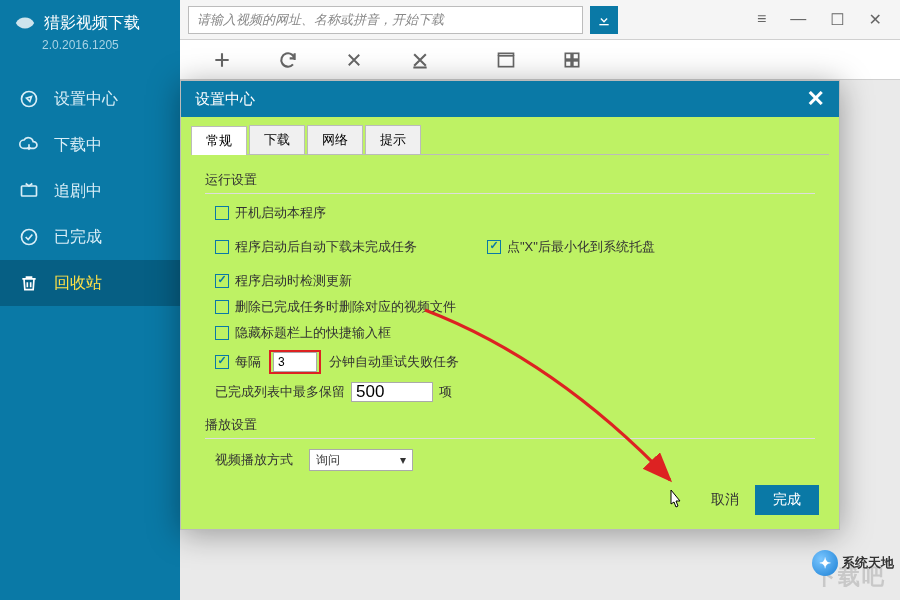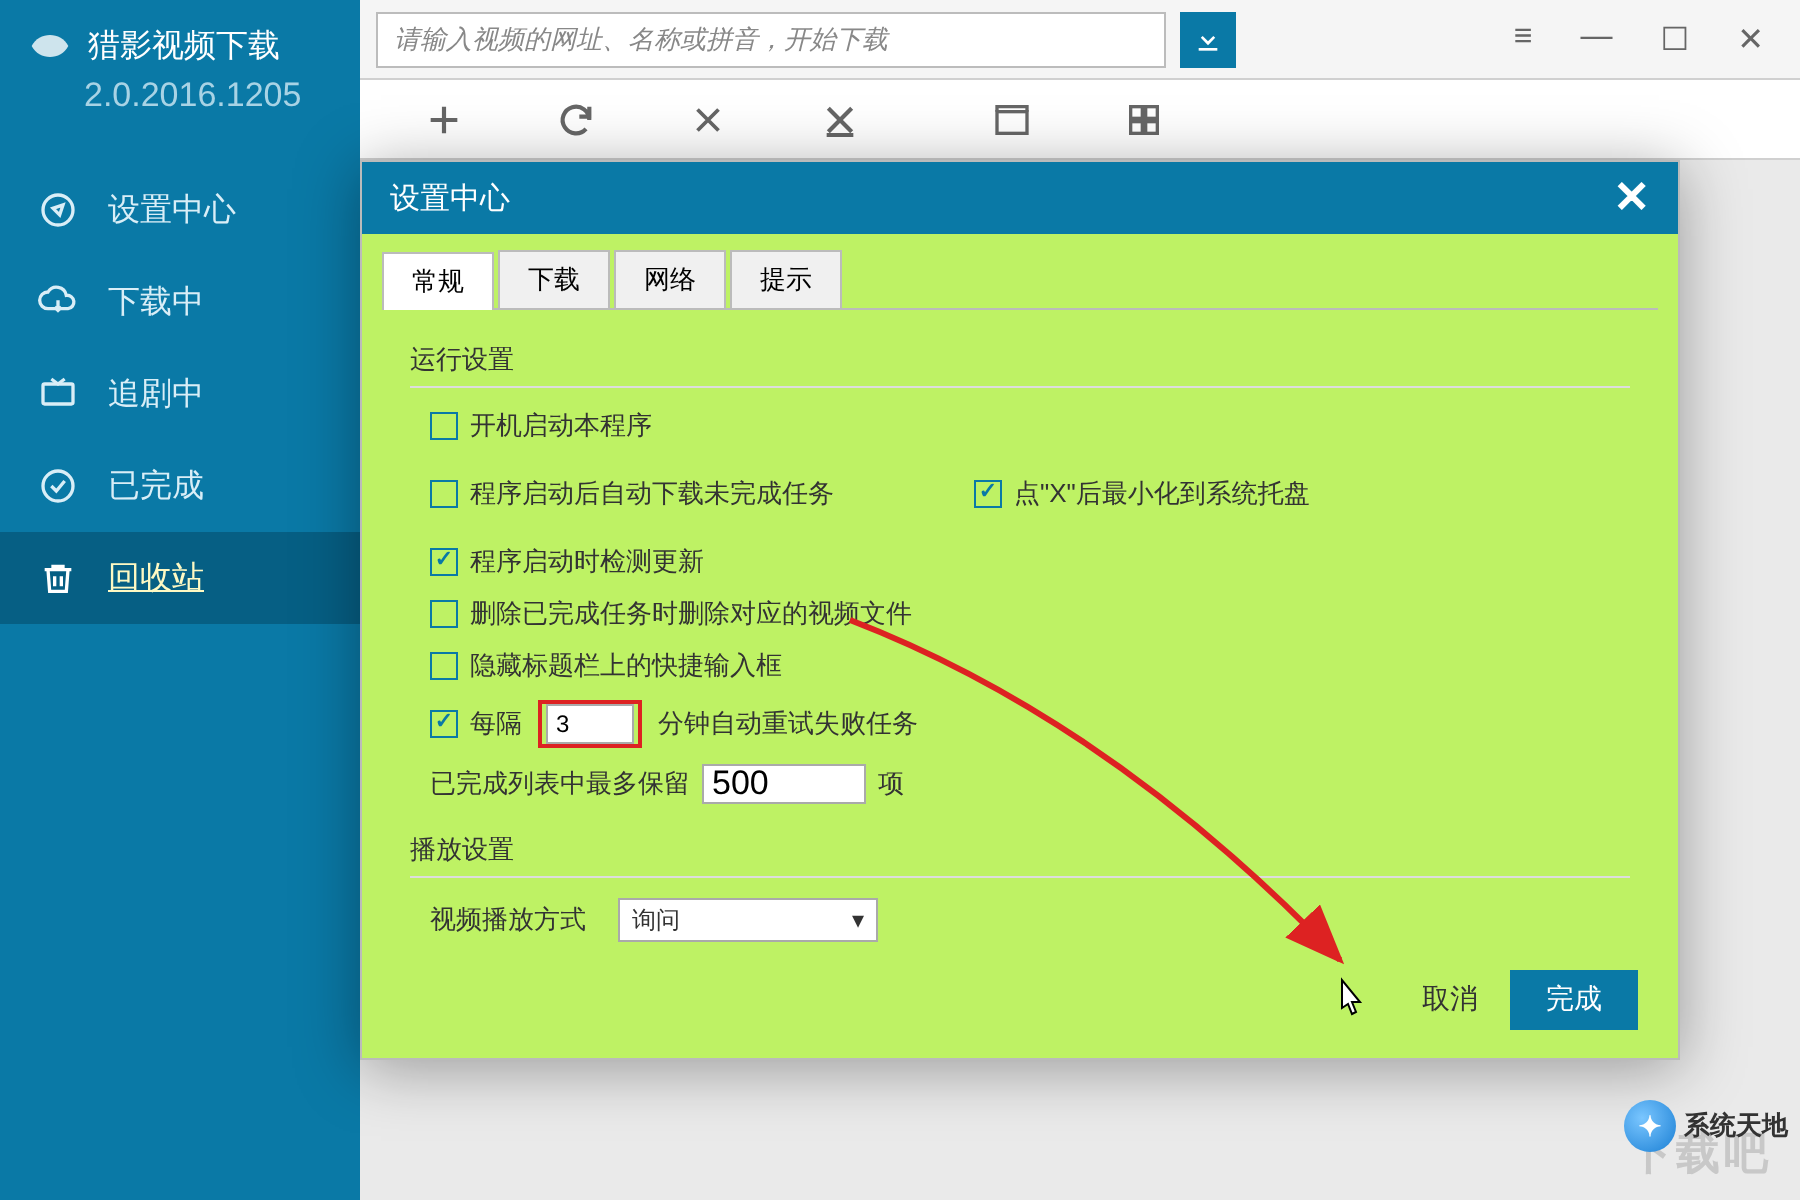--- a/index.html
+++ b/index.html
@@ -6,24 +6,24 @@
 body { width: 900px; height: 600px; overflow: hidden; background: #f0f0f0; position: relative; }
 
 
 .main-window { width: 900px; height: 600px; background: #eaeaea; display: flex; }
 
 
 .sidebar { width: 180px; background: #0a79a6; color: #fff; display: flex; flex-direction: column; }
 .brand { padding: 12px 14px 4px; }
 .brand-row { display: flex; align-items: center; gap: 8px; }
 .brand-title { font-size: 16px; }
-.brand-version { color: #a8d3e5; font-size: 17px; padding: 4px 0 10px 28px; }
+.brand-version { color: #a8d3e5; font-size: 12px; padding: 4px 0 10px 28px; }
 .nav { padding-top: 10px; }
 .nav-item { display: flex; align-items: center; gap: 14px; padding: 12px 18px; font-size: 16px; color: #d9eef7; cursor: pointer; }
-.nav-item.active { background: #065f84; color: #fef9c3; text-decoration: underline; }
+.nav-item.active { background: #065f84; color: #fde047; }
 .nav-icon { width: 22px; height: 22px; display: flex; align-items: center; justify-content: center; }
 
 
 .right { flex: 1; display: flex; flex-direction: column; background: #eaeaea; }
 .topbar { height: 40px; background: #f5f5f5; border-bottom: 1px solid #d0d0d0; display: flex; align-items: center; padding: 0 8px; gap: 8px; }
 .search { flex: 0 0 395px; height: 28px; border: 1px solid #bcbcbc; background: #fff; display: flex; align-items: center; padding: 0 8px; color: #888; font-style: italic; font-size: 13px; }
 .search-btn { width: 28px; height: 28px; background: #0a79a6; display: flex; align-items: center; justify-content: center; margin-left: -1px; }
 .win-controls { margin-left: auto; display: flex; gap: 24px; color: #666; font-size: 16px; padding-right: 10px; }
 .toolbar { height: 40px; background: #fff; border-bottom: 1px solid #d0d0d0; display: flex; align-items: center; padding-left: 30px; gap: 42px; color: #666; }
 .tool-icon { width: 24px; height: 24px; display:flex; align-items:center; justify-content:center; cursor:pointer; }
@@ -39,21 +39,21 @@
 .tab.active { background: #fff; position: relative; top: 1px; }
 .tab-body { border-top: 1px solid #bbb; margin: 0 10px; padding: 10px 14px; flex: 1; overflow: auto; }
 .fieldset-label { font-size: 13px; color: #333; padding: 6px 0 4px; border-bottom: 1px solid #ddd; margin-bottom: 10px; }
 .opt { display: flex; align-items: center; gap: 6px; font-size: 13px; color: #333; margin: 8px 0 8px 10px; }
 .opt-row { display: flex; gap: 60px; }
 .checkbox { width: 14px; height: 14px; border: 1.5px solid #0a79a6; display: inline-flex; align-items: center; justify-content: center; position: relative; }
 .checkbox.checked::after { content: "✓"; color: #0a79a6; font-size: 11px; font-weight: bold; position: absolute; top: -2px; }
 .num-input { width: 44px; height: 20px; border: 1px solid #aaa; padding: 0 4px; font-size: 12px; }
 .red-box { border: 2px solid #d22; padding: 0 2px; margin: 0 2px; display:inline-flex; }
 .text-input { width: 82px; height: 20px; border: 1px solid #aaa; padding: 0 4px; font-size: 17px; }
-.select { width: 130px; height: 22px; border: 1px solid #aaa; font-size: 12px; padding: 0 6px; display:flex; align-items:center; justify-content:space-between; background:#fff; }
+.select { width: 104px; height: 22px; border: 1px solid #aaa; font-size: 12px; padding: 0 6px; display:flex; align-items:center; justify-content:space-between; background:#fff; }
 .dialog-footer { display: flex; justify-content: flex-end; gap: 16px; padding: 10px 20px 14px; align-items: center; }
 .btn-cancel { font-size: 14px; color: #333; cursor: pointer; }
 .btn-done { background: #0a79a6; color: #fff; padding: 6px 18px; font-size: 14px; cursor: pointer; border: none; }
 
 
 .arrow { position: absolute; left: 415px; top: 300px; pointer-events: none; }
 .cursor { position: absolute; left: 665px; top: 488px; font-size: 18px; pointer-events:none; }
 .badge { position: absolute; right: 6px; bottom: 24px; display:flex; align-items:center; gap:4px; font-size:13px; font-weight:bold; color:#333; }
 .badge-icon { width:26px; height:26px; border-radius:50%; background: radial-gradient(circle at 35% 35%, #7ac6ff, #1a7fd4); display:flex; align-items:center; justify-content:center; color:#fff; font-size:14px;}
 </style>

